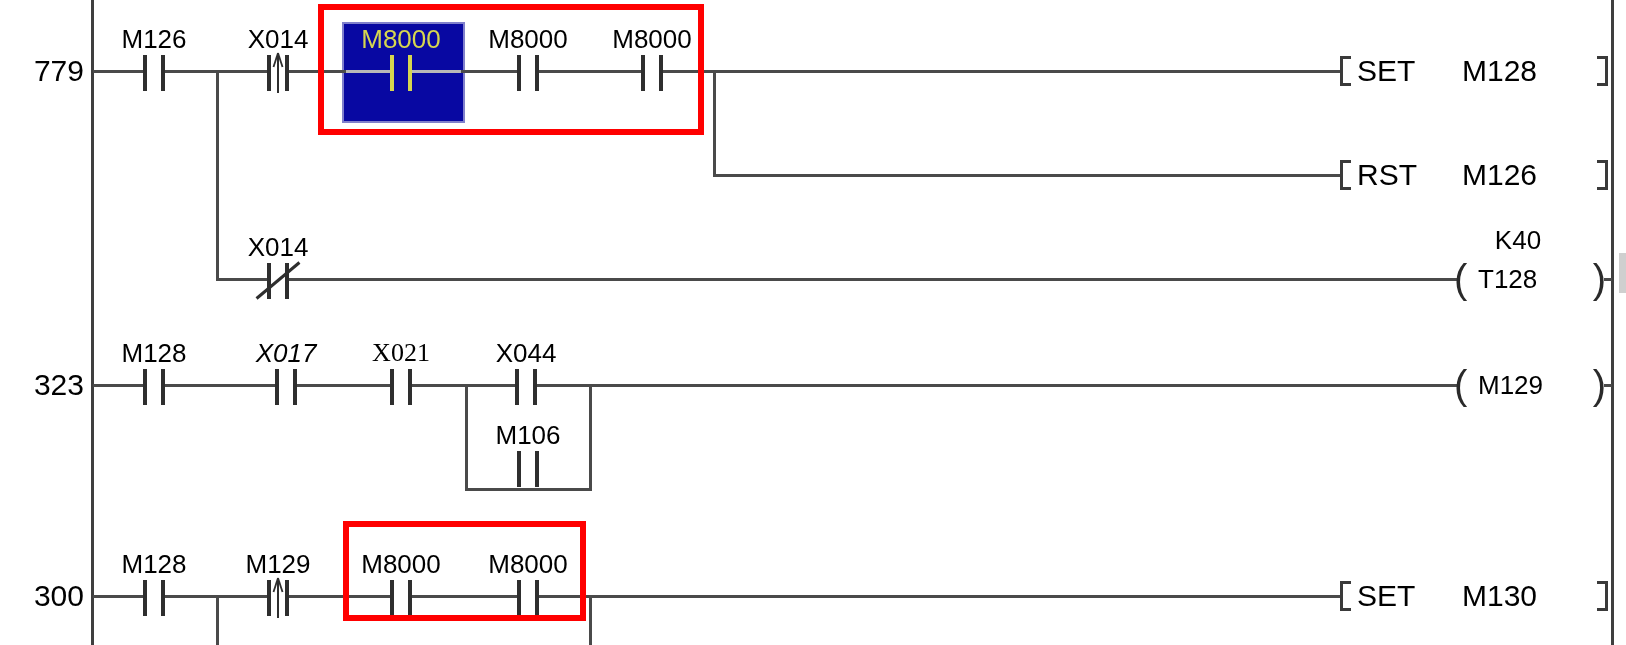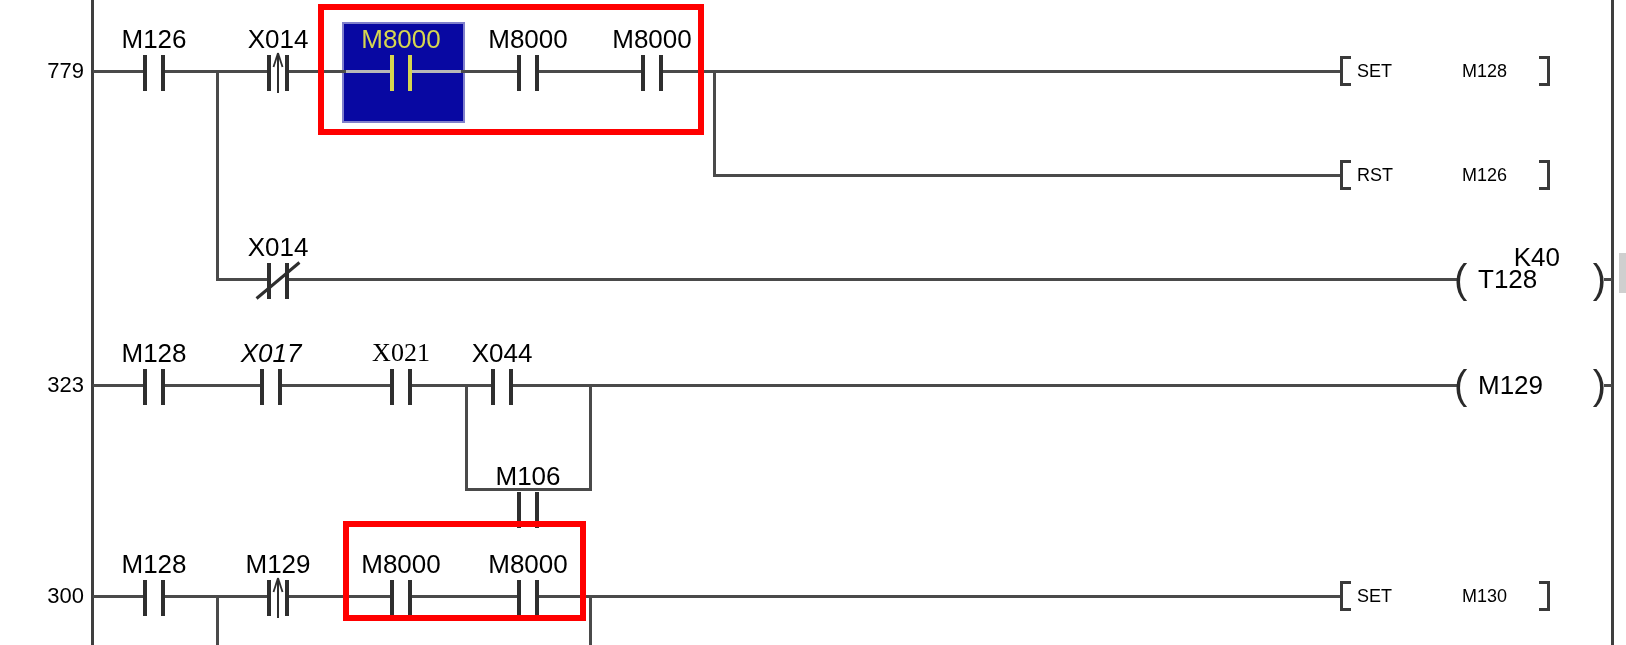--- a/index.html
+++ b/index.html
@@ -22,34 +22,34 @@
          transform:rotate(-40deg);z-index:3;}
   .pulse{position:absolute;left:13px;top:-4px;z-index:3;}
   
   .selected .bar{background:#d6d64f;}
   .selected .clabel{color:#d6d64f;}
   .selected .patch{background:#0808a2;}
   .sel-box{position:absolute;left:342px;top:22px;width:123px;height:101px;
            background:#0808a2;border:2px solid #8080cc;box-sizing:border-box;z-index:1;}
   .sel-wire{position:absolute;left:346px;top:70px;width:115px;height:3px;background:#b8b8b8;z-index:2;}
   
-  .instr{position:absolute;width:210px;height:30px;z-index:3;font-size:18px;}
+  .instr{position:absolute;width:268px;height:30px;z-index:3;font-size:30px;}
   .br-l{position:absolute;left:0;top:0;width:11px;height:30px;box-sizing:border-box;
         border-left:3px solid #3a3a3a;border-top:3px solid #3a3a3a;border-bottom:3px solid #3a3a3a;}
   .br-r{position:absolute;right:0;top:0;width:11px;height:30px;box-sizing:border-box;
         border-right:3px solid #3a3a3a;border-top:3px solid #3a3a3a;border-bottom:3px solid #3a3a3a;}
   .op{position:absolute;left:17px;top:0;line-height:30px;}
   .operand{position:absolute;left:122px;top:0;line-height:30px;}
   
   .coil{position:absolute;width:156px;height:44px;z-index:3;}
   .paren{position:absolute;top:0;font-size:40px;line-height:44px;font-weight:400;color:#2a2a2a;}
   .paren.l{left:2px;} .paren.r{right:2px;}
   .coperand{position:absolute;left:26px;top:7px;font-size:26px;line-height:30px;}
-  .kconst{position:absolute;width:84px;text-align:right;font-size:26px;line-height:26px;z-index:3;margin-top:17px;}
-  .rnum{position:absolute;left:8px;width:76px;text-align:right;font-size:22px;line-height:30px;z-index:3;}
+  .kconst{position:absolute;width:84px;text-align:center;font-size:26px;line-height:26px;z-index:3;}
+  .rnum{position:absolute;left:8px;width:76px;text-align:right;font-size:30px;line-height:30px;z-index:3;}
   
   .hl{position:absolute;border:6px solid #ff0000;box-sizing:border-box;background:transparent;z-index:6;}
   .edge-strip{position:absolute;left:1619px;top:253px;width:7px;height:40px;background:#cfcfcf;z-index:1;}
 </style>
 </head>
 <body>
 
 <div id="canvas">
 
   <div class="v rail" style="left:91px;top:0;height:645px;"></div>
@@ -144,42 +144,42 @@
   <div class="v" style="left:589px;top:384px;height:107px;"></div>
   <div class="h" style="left:466px;top:488px;width:126px;"></div>
 
   <div class="contact" style="left:132px;top:369px;">
     <div class="clabel">M128</div>
     <div class="patch"></div>
     <div class="bar b1"></div>
       <div class="bar b2"></div>
   </div>
 
-  <div class="contact" style="left:249px;top:369px;font-style:italic;">
+  <div class="contact" style="left:264px;top:369px;font-style:italic;">
     <div class="clabel">X017</div>
     <div class="patch"></div>
     <div class="bar b1"></div>
       <div class="bar b2"></div>
   </div>
 
   <div class="contact" style="left:379px;top:369px;font-family:Liberation Serif, serif;">
     <div class="clabel">X021</div>
     <div class="patch"></div>
     <div class="bar b1"></div>
       <div class="bar b2"></div>
   </div>
 
-  <div class="contact" style="left:480px;top:369px;text-decoration:underline;">
+  <div class="contact" style="left:504px;top:369px;text-decoration:underline;">
     <div class="clabel">X044</div>
     <div class="patch"></div>
     <div class="bar b1"></div>
       <div class="bar b2"></div>
   </div>
 
-  <div class="contact" style="left:506px;top:492px;">
+  <div class="contact" style="left:506px;top:451px;">
     <div class="clabel">M106</div>
     <div class="patch"></div>
     <div class="bar b1"></div>
       <div class="bar b2"></div>
   </div>
 
   <div class="coil" style="left:1452px;top:363px;">
     <span class="paren l">(</span>
     <span class="coperand">M129</span>
     <span class="paren r">)</span>

